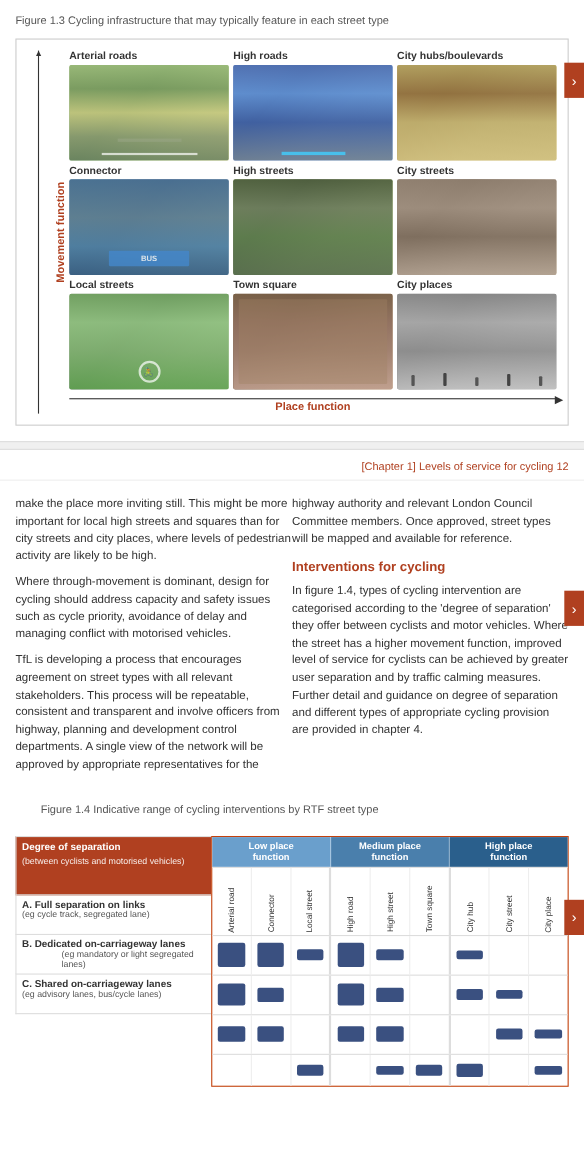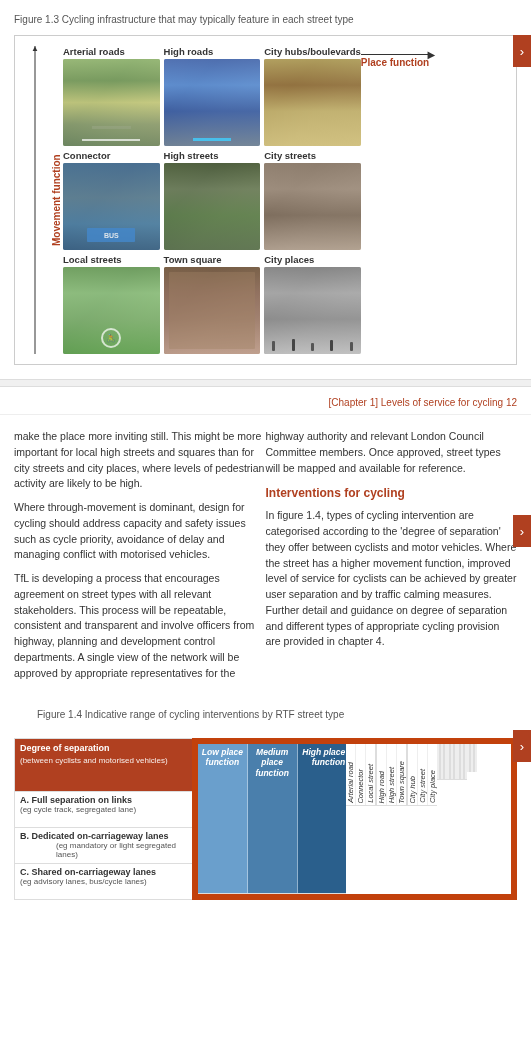--- a/index.html
+++ b/index.html
@@ -36,21 +36,21 @@
       color: #b04020;
       display: flex;
       align-items: center;
       justify-content: center;
       padding-right: 4px;
       min-width: 18px;
     }
     .grid-and-axes {
       flex: 1;
       display: flex;
-      flex-direction: row;
+      flex-direction: column;
     }
     .photo-grid {
       display: grid;
       grid-template-columns: repeat(3, 1fr);
       grid-template-rows: repeat(3, 100px);
       gap: 4px;
     }
     .photo-cell {
       display: flex;
       flex-direction: column;
@@ -346,26 +346,26 @@
         <div style="font-size:8px;color:#555;padding-left:36px;">(eg mandatory or light segregated lanes)</div>
       </div>
 
       <div style="border:1px solid #ddd;border-top:none;border-right:none;padding:3px 5px;min-height:36px;">
         <div style="font-weight:bold;color:#333;font-size:9px;">C. Shared on-carriageway lanes</div>
         <div style="font-size:8px;color:#555;">(eg advisory lanes, bus/cycle lanes)</div>
       </div>
 
     </div>
 
-    <div style="flex:1;display:flex;flex-direction:row;border:6px solid #c2410c;font-style:italic;">
+    <div style="flex:1;display:flex;flex-direction:column;border:1px solid #c2410c;">
 
       <div style="display:flex;border-bottom:1px solid #ddd;">
         <div style="flex:3;background:#6a9fcc;color:white;font-weight:bold;font-size:8.5px;text-align:center;padding:3px 1px;line-height:1.2;border-right:1px solid rgba(255,255,255,0.4);">Low place<br>function</div>
         <div style="flex:3;background:#4a7fac;color:white;font-weight:bold;font-size:8.5px;text-align:center;padding:3px 1px;line-height:1.2;border-right:1px solid rgba(255,255,255,0.4);">Medium place<br>function</div>
-        <div style="flex:3;background:#2a5f8c;color:white;font-weight:bold;font-size:8.5px;text-align:right;padding:3px 1px;line-height:1.2;">High place<br>function</div>
+        <div style="flex:3;background:#2a5f8c;color:white;font-weight:bold;font-size:8.5px;text-align:center;padding:3px 1px;line-height:1.2;">High place<br>function</div>
       </div>
 
       <div style="display:flex;height:62px;border-bottom:1px solid #ddd;">
         <div style="flex:1;display:flex;align-items:flex-end;justify-content:center;padding-bottom:2px;border-right:1px solid #eee;">
             <span style="writing-mode:vertical-rl;transform:rotate(180deg);font-size:7.5px;white-space:nowrap;">Arterial road</span>
           </div>
         <div style="flex:1;display:flex;align-items:flex-end;justify-content:center;padding-bottom:2px;border-right:1px solid #eee;">
             <span style="writing-mode:vertical-rl;transform:rotate(180deg);font-size:7.5px;white-space:nowrap;">Connector</span>
           </div>
         <div style="flex:1;display:flex;align-items:flex-end;justify-content:center;padding-bottom:2px;border-right:1px solid #ddd;border-right-width:2px;">

